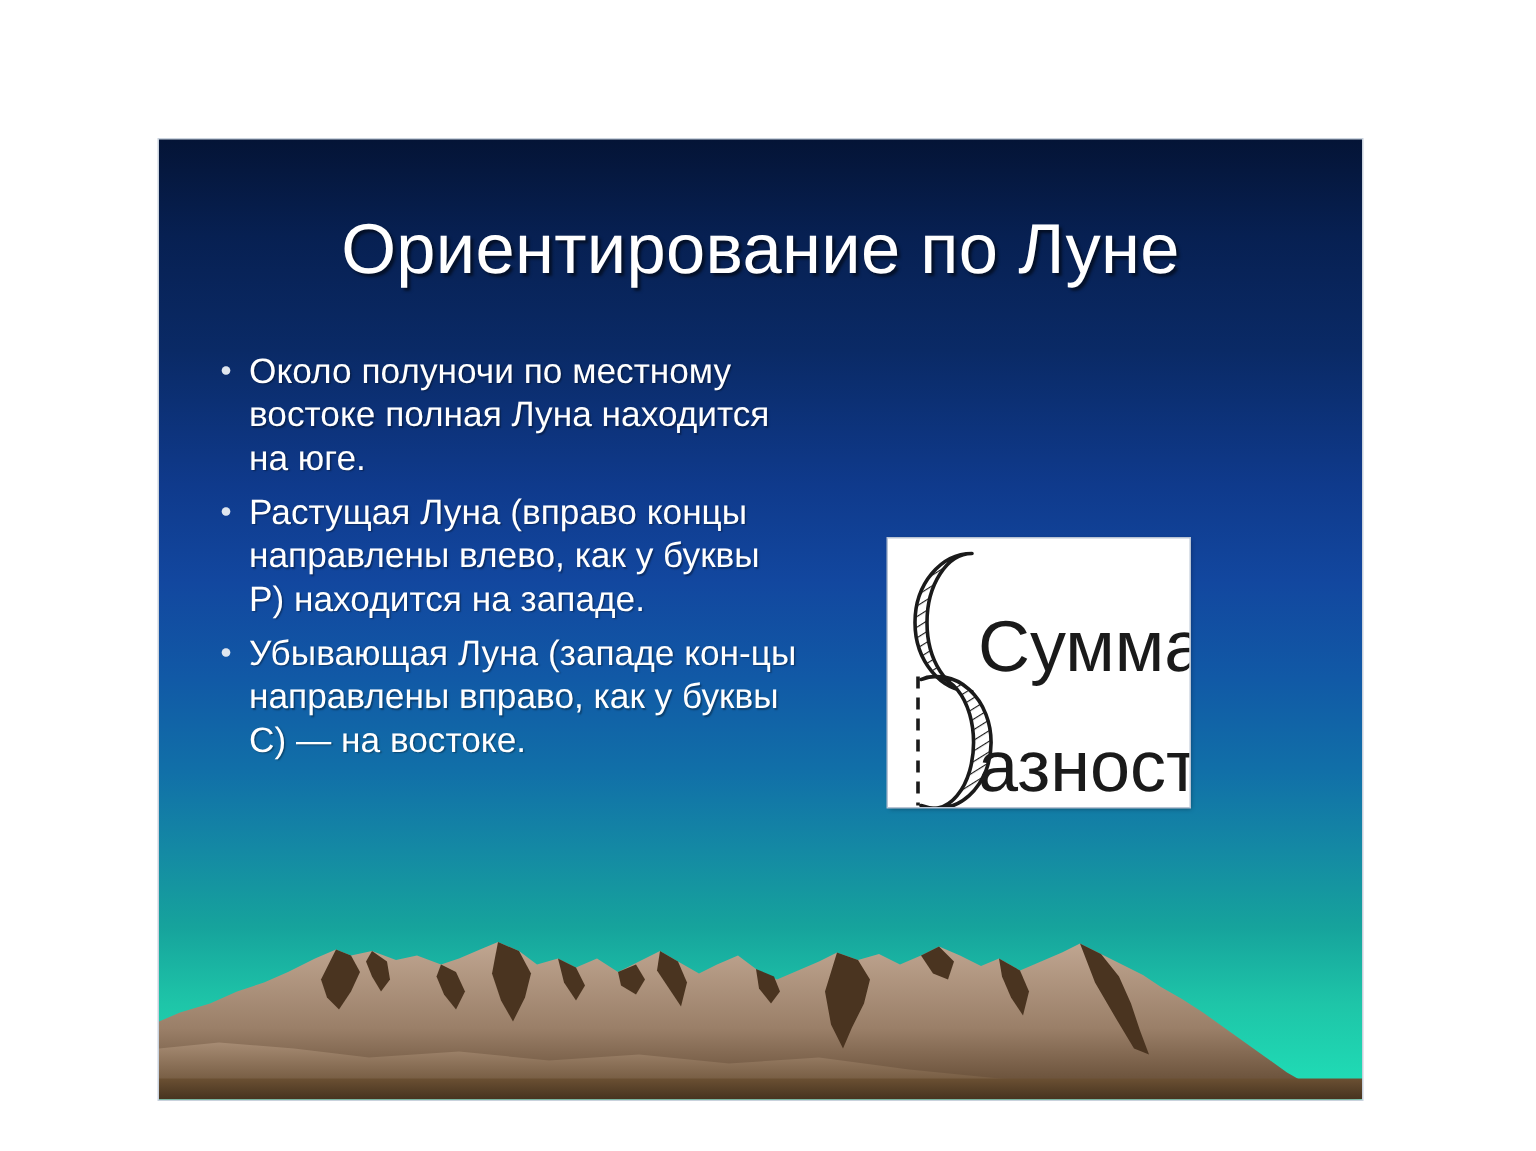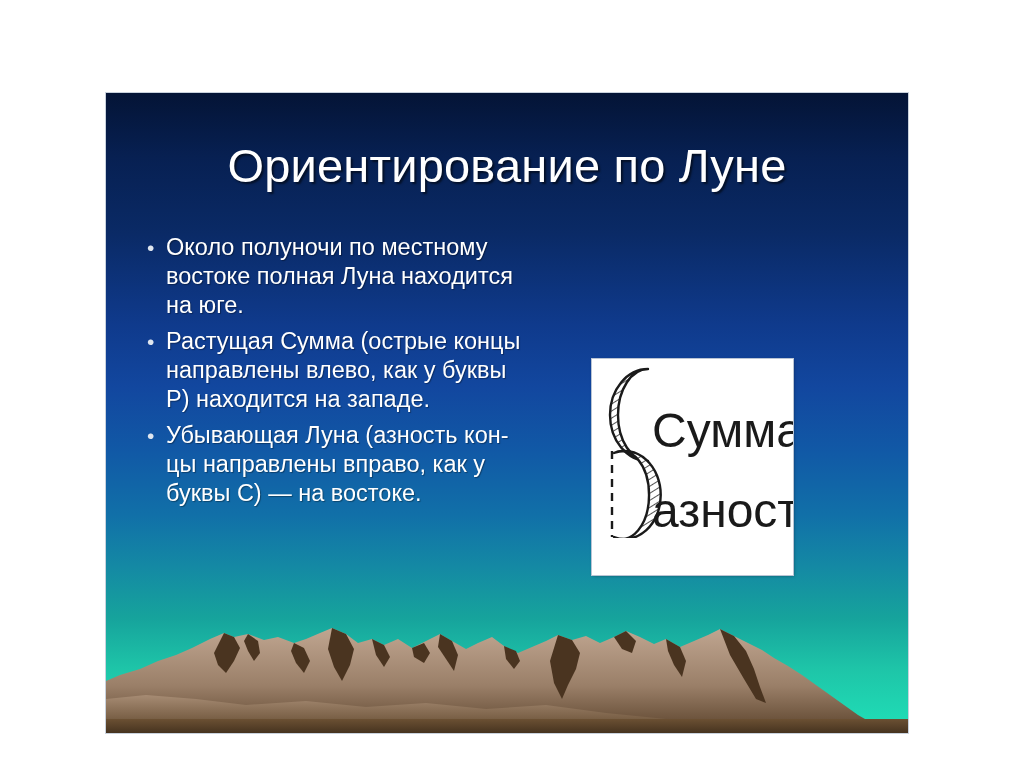--- a/index.html
+++ b/index.html
@@ -94,21 +94,21 @@
     font-weight: 400;
     text-shadow: 1px 1px 1px rgba(0,0,0,0.35);
   }
 
   
   #figure-box {
     position: absolute;
     left: 486px;
     top: 266px;
     width: 201px;
-    height: 216px;
+    height: 179px;
     background: #ffffff;
     box-shadow: 0 0 0 1px #b9c4d4, 1px 1px 3px rgba(0,0,0,0.35);
     overflow: hidden;
   }
   #figure-box svg { display: block; }
 
   
   #landscape {
     position: absolute;
     left: 0;
@@ -177,26 +177,26 @@
 
     <div id="bullet-list">
 
       <div class="bullet-row">
         <span class="bullet-marker">•</span>
         <span class="bullet-text">Около полуночи по местному востоке полная Луна находится на юге.</span>
       </div>
 
       <div class="bullet-row">
         <span class="bullet-marker">•</span>
-        <span class="bullet-text">Растущая Сумма (острые концы направлены влево, как у буквы Р) находится на западе.</span>
+        <span class="bullet-text">Растущая Луна (вправо концы направлены влево, как у буквы Р) находится на западе.</span>
       </div>
 
       <div class="bullet-row">
         <span class="bullet-marker">•</span>
-        <span class="bullet-text">Убывающая Луна (азность кон-цы направлены вправо, как у буквы С) — на востоке.</span>
+        <span class="bullet-text">Убывающая Луна (западе кон-цы направлены вправо, как у буквы С) — на востоке.</span>
       </div>
 
     </div>
 
     <div id="figure-box">
       <svg width="201" height="179" viewBox="0 0 201 179" aria-hidden="true">
         <defs>
           <pattern id="hatch" width="6" height="6" patternUnits="userSpaceOnUse" patternTransform="rotate(58)">
             <rect width="6" height="6" fill="#ffffff"></rect>
             <line x1="0" y1="0" x2="0" y2="6" stroke="#1a1a1a" stroke-width="1.5"></line>

